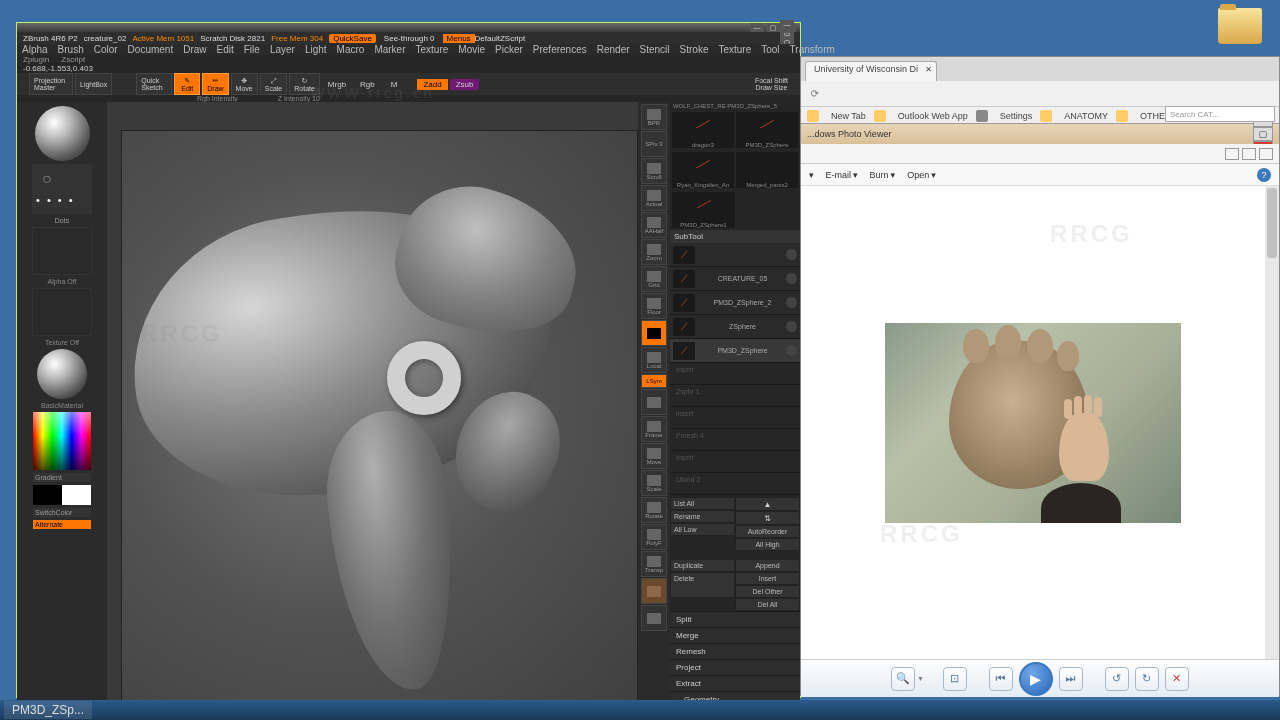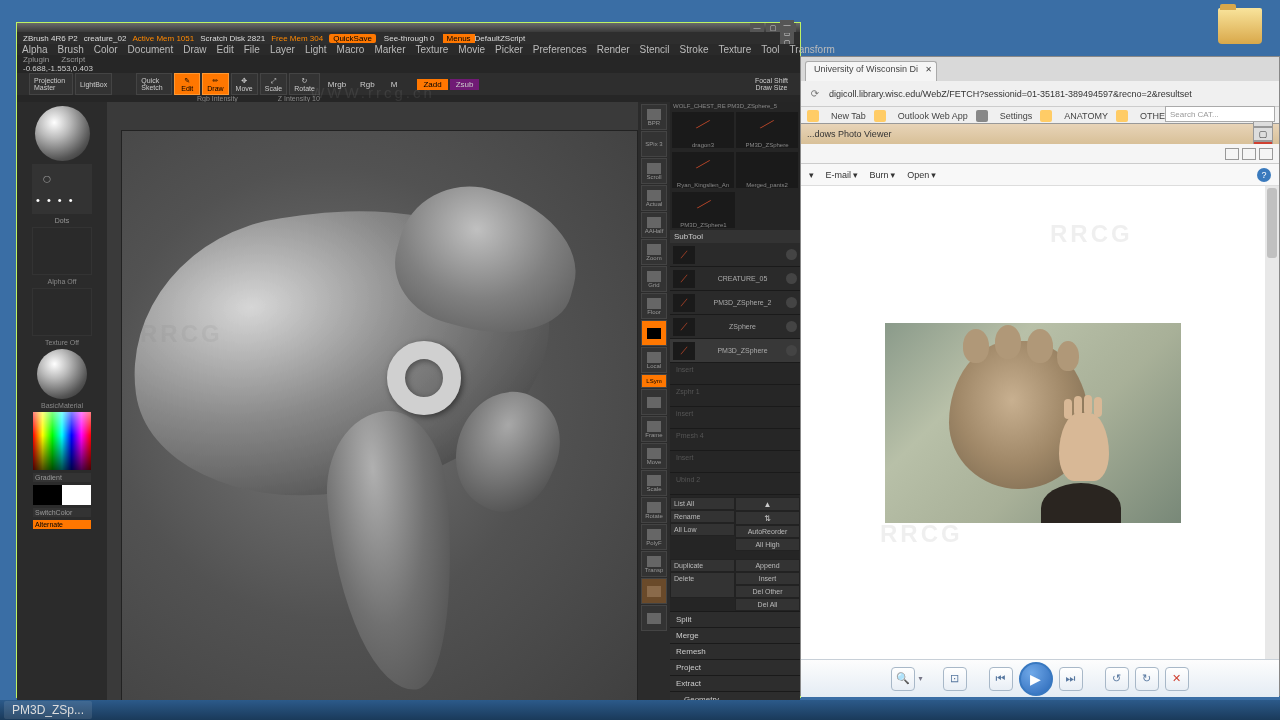--- a/index.html
+++ b/index.html
@@ -431,21 +431,20 @@
     </div>
   </div>
 </div>
 
 <div class="browser">
   <div class="br-tabbar">
     <div class="br-tab"><span>University of Wisconsin Di</span><span style="position:absolute;right:4px;top:3px;font-size:8px">✕</span></div>
   </div>
   <div class="br-addr">
     <div class="br-addr-icon">⟳</div>
-    <div class="br-url">digicoll.library.wisc.edu/WebZ/FETCH?sessionid=01-35181-389494597&amp;recno=2&amp;resultset</div>
   </div>
   <div class="br-bookmarks">
     <span>
         <span class="bm-icon"></span>
         <span>New Tab</span>
       </span>
     <span>
         <span class="bm-icon"></span>
         <span>Outlook Web App</span>
       </span>

